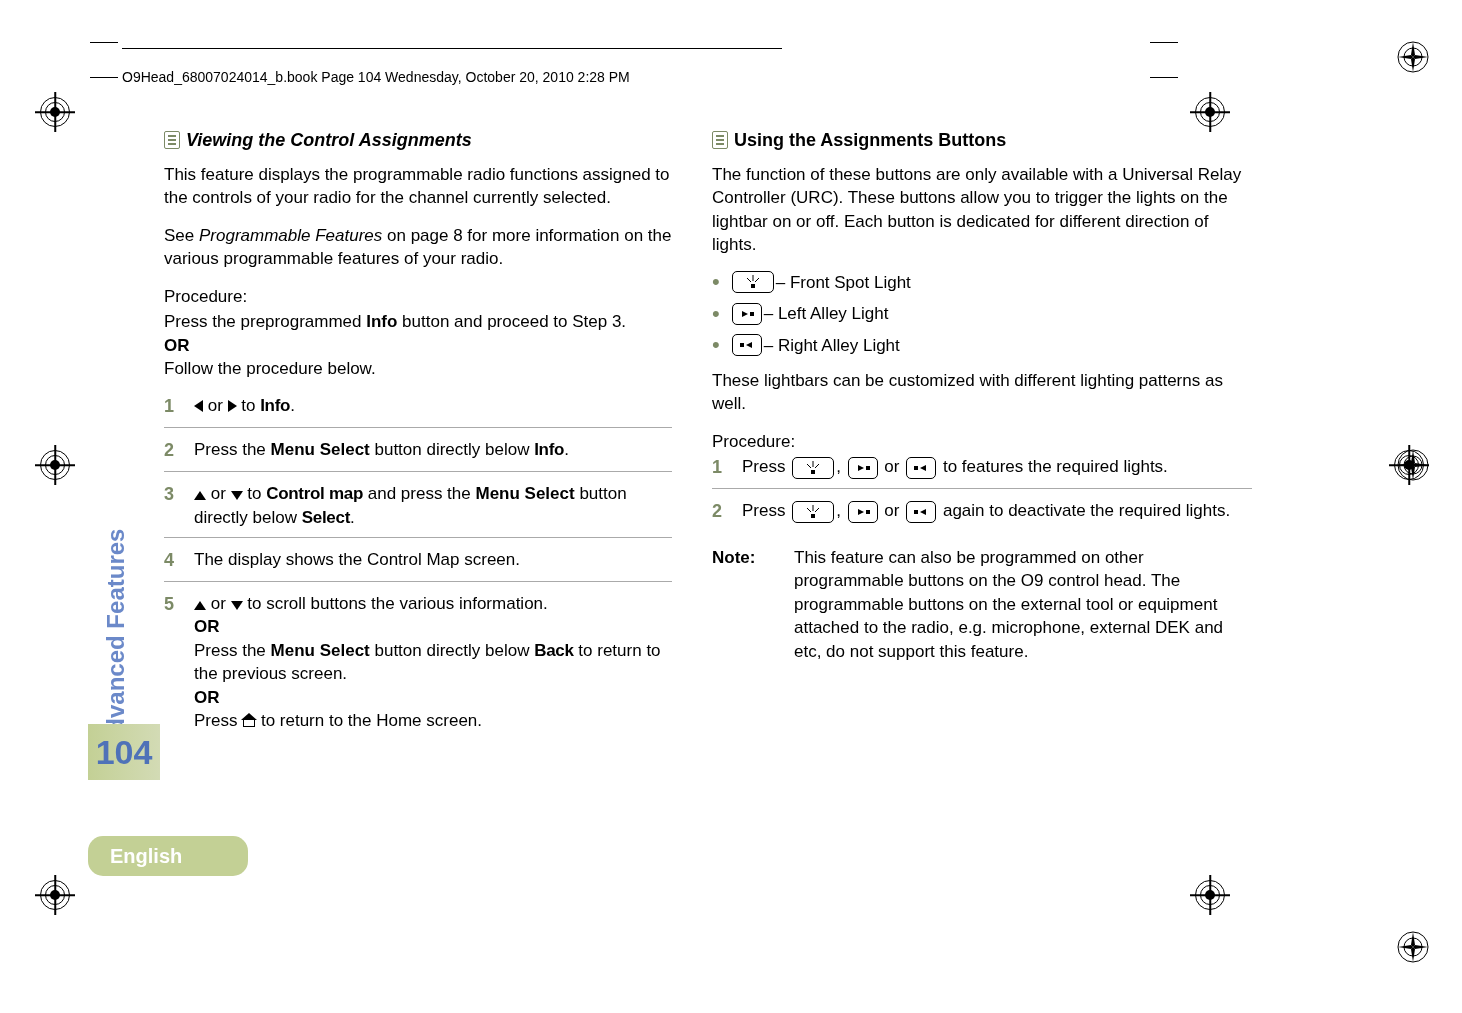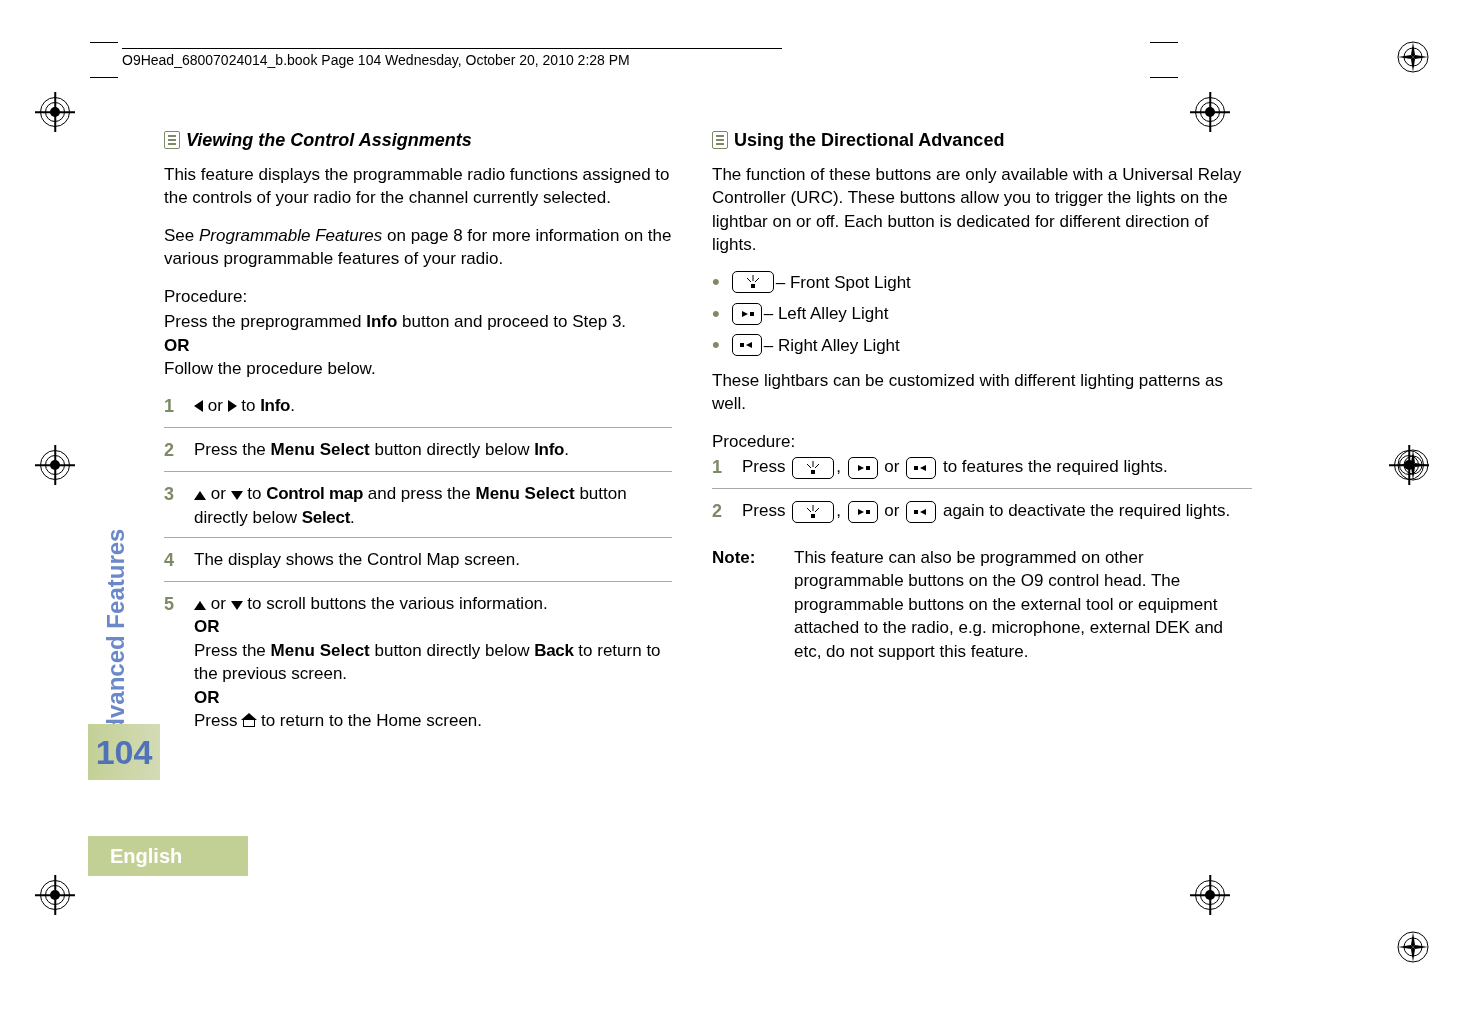--- a/index.html
+++ b/index.html
@@ -35,21 +35,21 @@
   .star-mark svg { display:block;}
   
   .hline { position:absolute; height:1px; background:#000;}
   
   .book-header {
     position: absolute;
     top: 48px; left: 122px;
     font-size: 14px;
     color: #000;
     border-top: 1px solid #000;
-    padding-top: 3px;
+    padding-top: 20px;
     width: 660px;
   }
   
   .page {
     position: absolute;
     top: 128px;
     width: 508px;
     line-height: 1.38;
   }
   .col-left { left: 164px; }
@@ -133,20 +133,21 @@
     display:flex; align-items:center; justify-content:center;
   }
   .lang-box {
     position:absolute;
     left:88px; top:836px;
     width:160px; height:40px;
     background:#c3d095;
     color:#fff; font-weight:bold; font-size:20px;
     display:flex; align-items:center;
     padding-left:22px;
+    border-radius:15px;
   }
 </style>
 </head>
 <body>
 
 <div class="reg-circle" style="left:40px; top:97px;">
     <span class="inner"></span>
     <span class="dot"></span>
   </div>
 <div class="reg-circle" style="left:40px; top:450px;">
@@ -276,21 +277,21 @@
         <span class="bold">OR</span><br>
         <span>Press </span><span class="home-icon"></span><span> to return to the Home screen.</span>
       </div>
     </li>
   </ol>
 </div>
 
 <div class="page col-right">
   <div class="hdr">
     <span class="note-icon"></span>
-    <span class="hdr-title noital">Using the Directional Advanced</span>
+    <span class="hdr-title noital">Using the Assignments Buttons</span>
   </div>
   <p>The function of these buttons are only available with a Universal Relay Controller (URC). These buttons allow you to trigger the lights on the lightbar on or off. Each button is dedicated for different direction of lights.</p>
 
   <ul class="ul-bullets">
     <li>
       <span class="bull">•</span>
       <span class="keycap wide">
         <svg width="16" height="14">
             <rect x="6" y="9" width="4" height="4" fill="#000"></rect>
             <line x1="8" y1="0" x2="8" y2="6" stroke="#000"></line>

